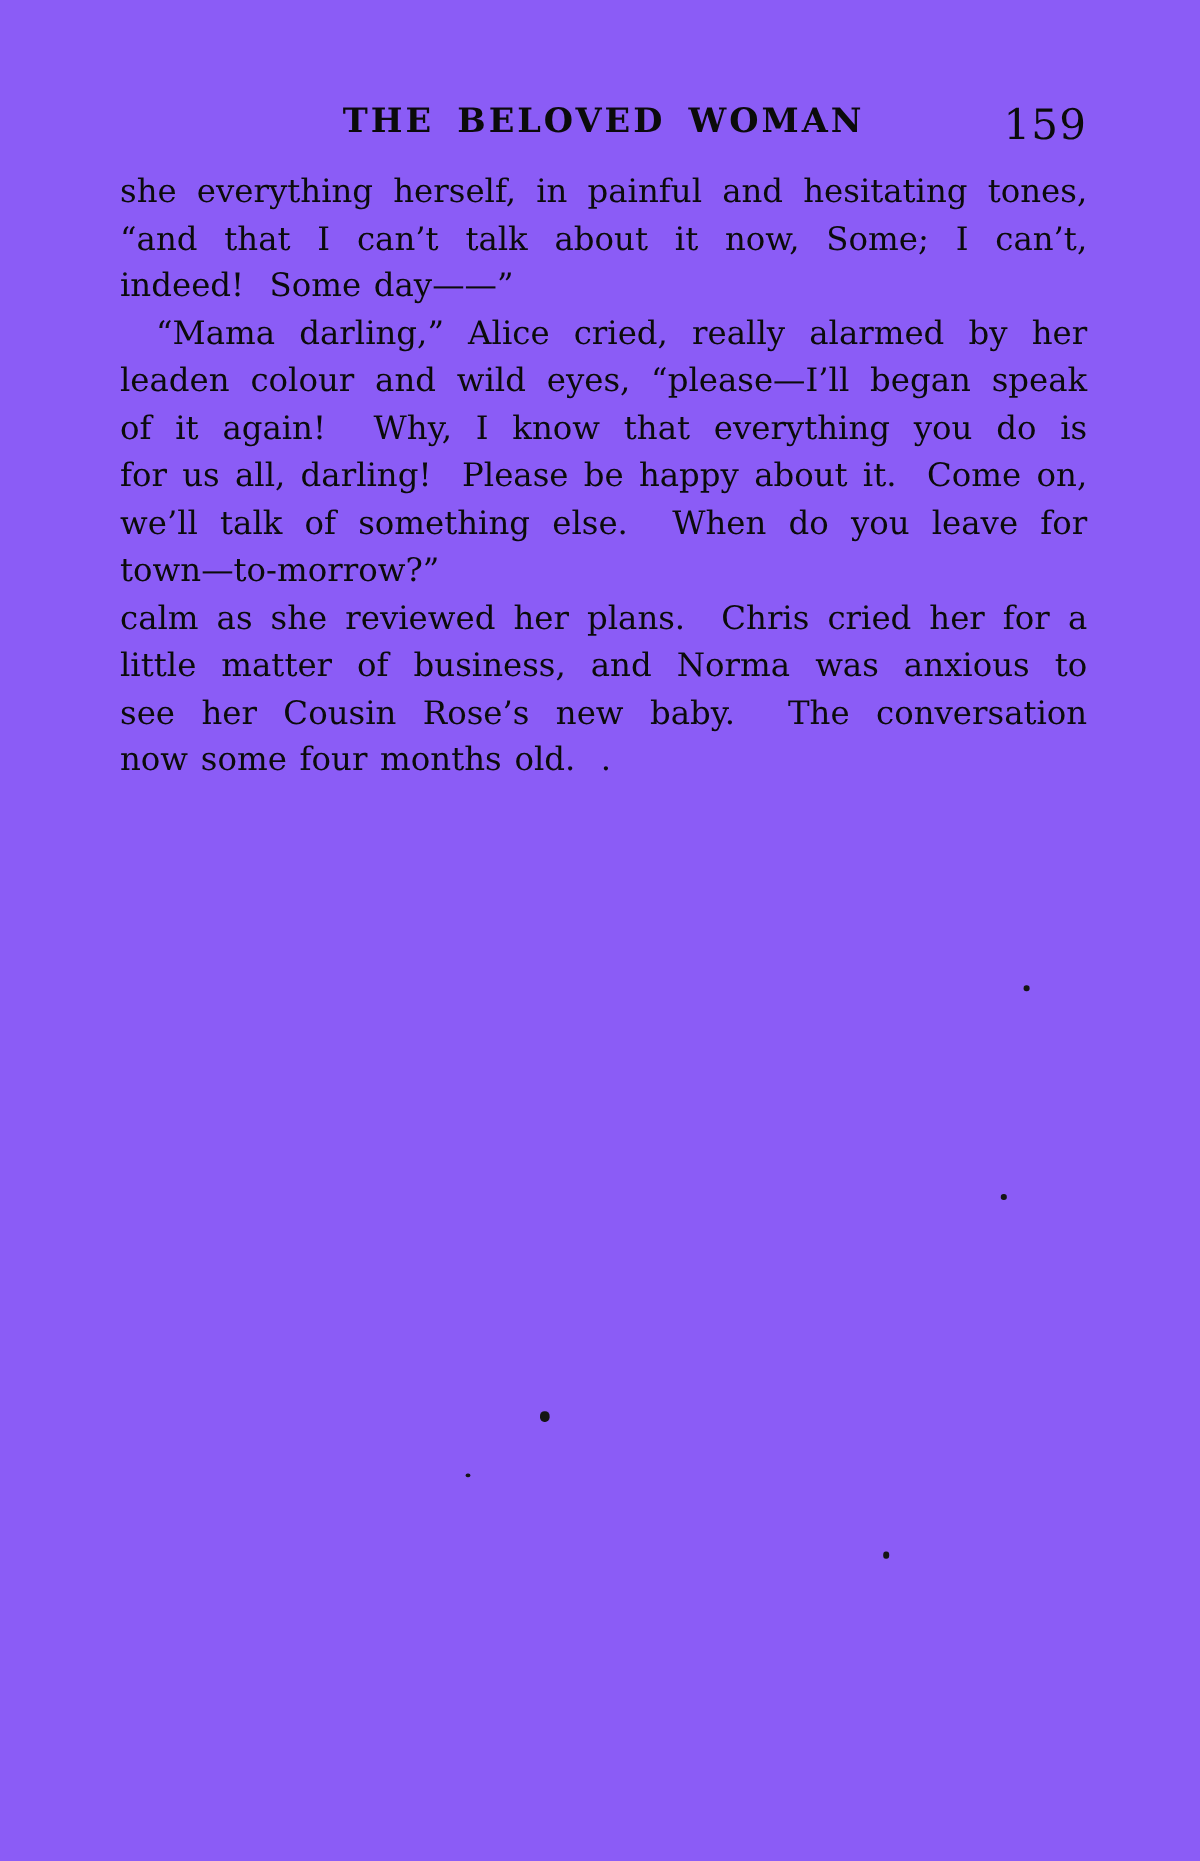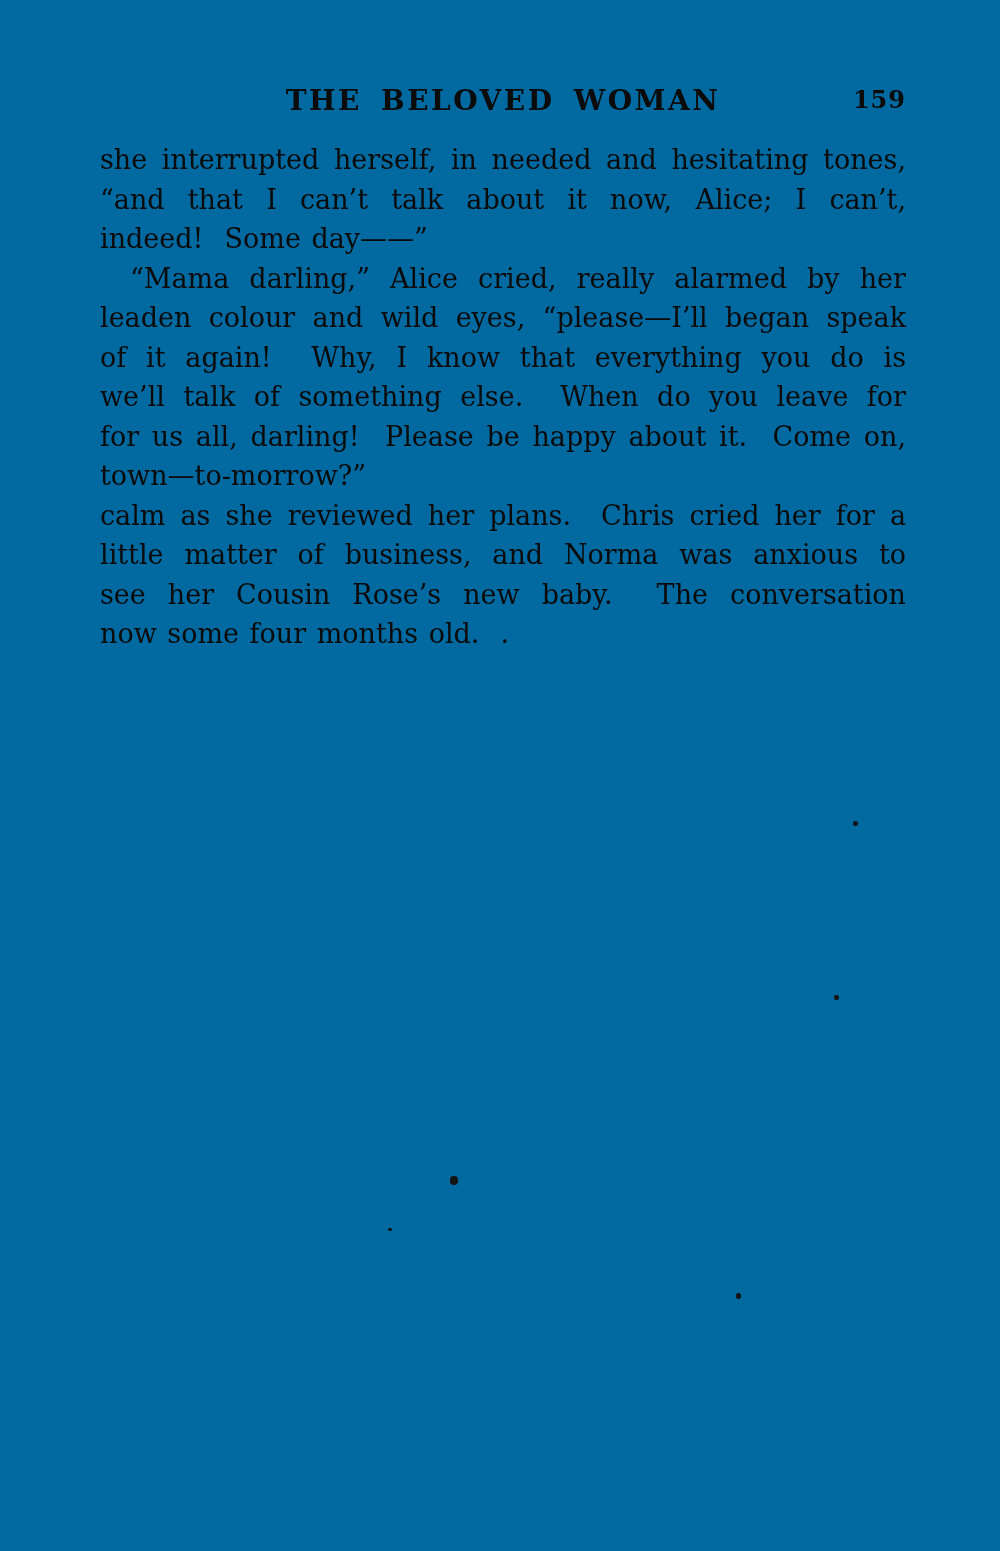--- a/index.html
+++ b/index.html
@@ -4,21 +4,21 @@
 <style>
   html, body {
     margin: 0;
     padding: 0;
     background: #ffffff;
   }
   .page {
     position: relative;
     width: 1000px;
     height: 1551px;
-    background: #0369a1;
+    background: #8b5cf6;
     overflow: hidden;
     font-family: "DejaVu Serif", "Liberation Serif", serif;
     color: #0b0b0b;
   }
   .header {
     position: absolute;
     top: 84px;
     left: 100px;
     width: 806px;
     height: 40px;
@@ -28,22 +28,22 @@
     font-size: 28px;
     font-weight: bold;
     letter-spacing: 2.5px;
     word-spacing: 7px;
     white-space: nowrap;
   }
   .page-number {
     position: absolute;
     top: 1px;
     right: 0;
-    font-size: 24px;
-    font-weight: bold;
+    font-size: 35px;
+    font-weight: normal;
     letter-spacing: 1px;
   }
   .body-text {
     position: absolute;
     top: 140px;
     left: 100px;
     width: 806px;
   }
   .text-line {
     font-size: 27px;
@@ -77,28 +77,28 @@
 <body>
 
 <div class="page">
 
   <div class="header">
     <div class="running-title">THE BELOVED WOMAN</div>
     <div class="page-number">159</div>
   </div>
 
   <div class="body-text" id="body-text">
-      <div class="text-line justified">she interrupted herself, in needed and hesitating tones,</div>
-      <div class="text-line justified">“and that I can’t talk about it now, Alice; I can’t,</div>
+      <div class="text-line justified">she everything herself, in painful and hesitating tones,</div>
+      <div class="text-line justified">“and that I can’t talk about it now, Some; I can’t,</div>
       <div class="text-line lastline">indeed!  Some day——”</div>
       <div class="text-line justified indented">“Mama darling,” Alice cried, really alarmed by her</div>
       <div class="text-line justified">leaden colour and wild eyes, “please—I’ll began speak</div>
       <div class="text-line justified">of it again!  Why, I know that everything you do is</div>
+      <div class="text-line justified">for us all, darling!  Please be happy about it.  Come on,</div>
       <div class="text-line justified">we’ll talk of something else.  When do you leave for</div>
-      <div class="text-line justified">for us all, darling!  Please be happy about it.  Come on,</div>
       <div class="text-line lastline">town—to-morrow?”</div>
       <div class="text-line justified">calm as she reviewed her plans.  Chris cried her for a</div>
       <div class="text-line justified">little matter of business, and Norma was anxious to</div>
       <div class="text-line justified">see her Cousin Rose’s new baby.  The conversation</div>
       <div class="text-line lastline">now some four months old.  .</div>
     </div>
 
   <div id="specks">
       <div class="speck" style="left: 853px; top: 821px; width: 5px; height: 5px;"></div>
       <div class="speck" style="left: 834px; top: 995px; width: 5px; height: 5px;"></div>

